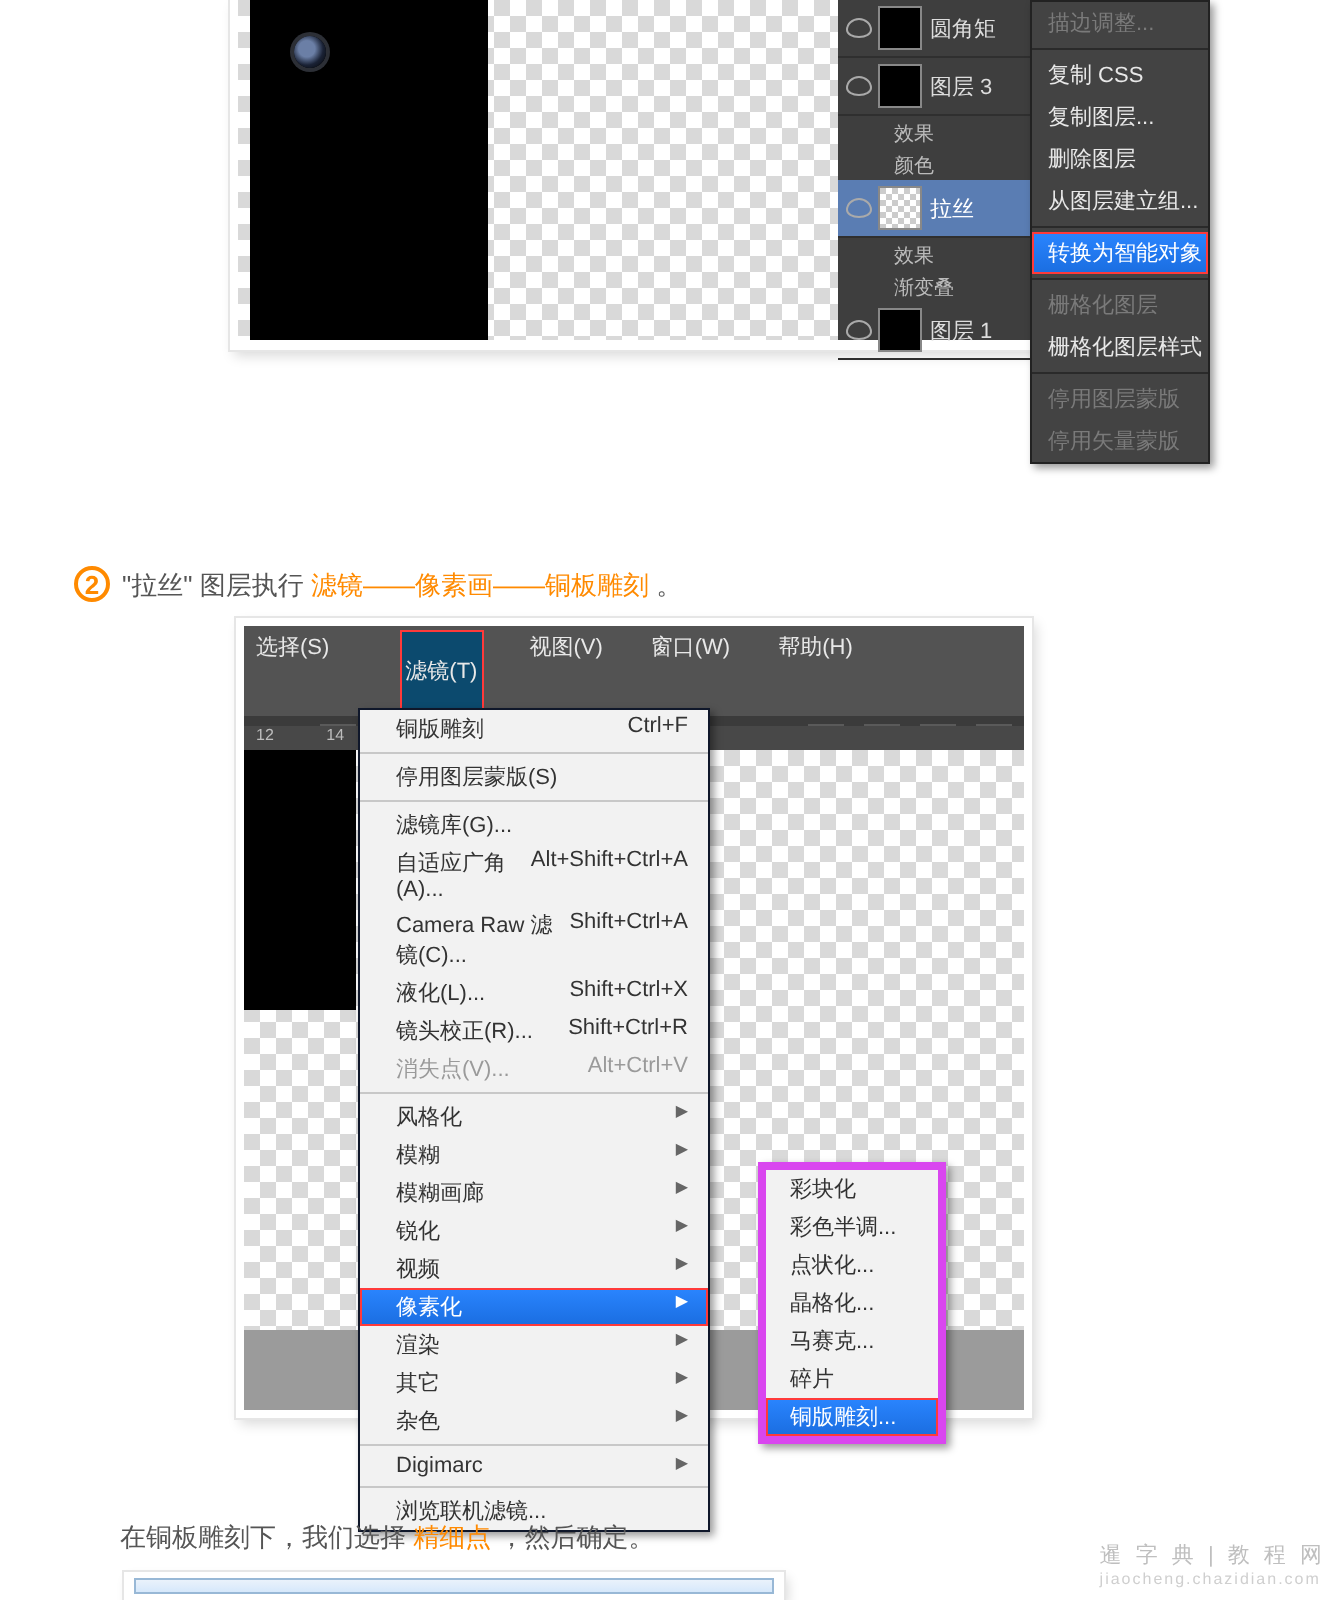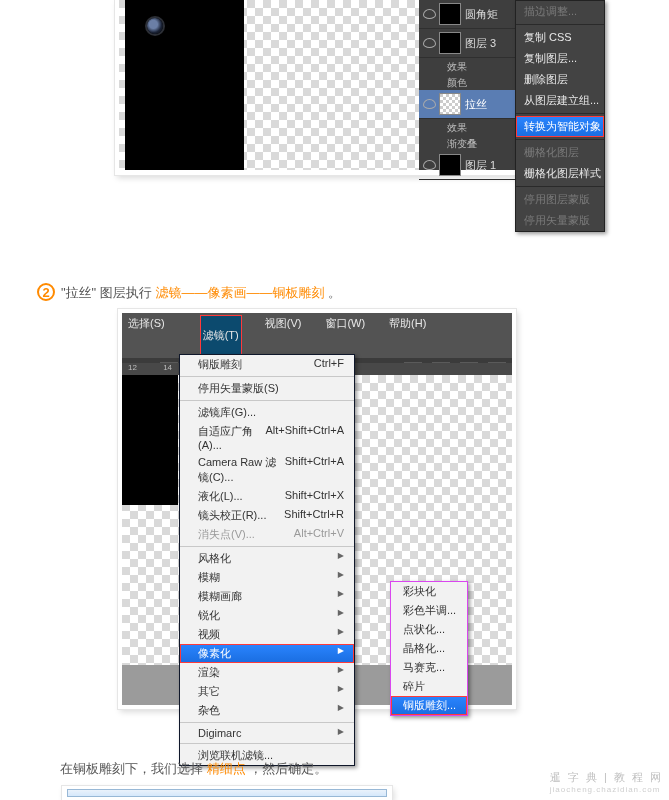--- a/index.html
+++ b/index.html
@@ -96,22 +96,22 @@
   .dd-row { display:flex; justify-content:space-between; padding:2px 10px 2px 18px; }
   .dd-row.dis { color:#9a9a9a;text-align:center;}
   .dd-row.sub::after { content:"▶"; font-size:8px; color:#666; }
   .dd-sep { height:1px; background:#c8c8c8; margin:2px 0;}
   .dd-row.sel { background: linear-gradient(#2a85ff,#1a6de0); color:#fff; }
   .dd-row.sel::after { color:#fff;}
   .dd-row.red { outline:1px solid #ff3a3a; outline-offset:-1px;}
 
   
   .dd2 {
-    position:absolute; left:268px; top:268px; width:78px; background:#f2f2f2; color:#333;
-    border:1px solid #d946ef; box-shadow:2px 2px 4px rgba(0,0,0,0.4); font-size:11px;
+    position:absolute; left:257px; top:268px; width:94px; background:#f2f2f2; color:#333;
+    border:4px solid #d946ef; box-shadow:2px 2px 4px rgba(0,0,0,0.4); font-size:11px;
   }
   .dd2 .dd-row { padding:2px 8px 2px 12px; justify-content:flex-start;}
   .dd2 .dd-row.sel.red { outline:1px solid #ff3a3a; }
 
   .gray-band { position:absolute; left:0; bottom:0; right:0; height:40px; background:#9b9b9b;}
 
   
   .para3 { position:absolute; left:60px; top:760px; }
 
   
@@ -225,21 +225,21 @@
       <div class="gray-band"></div>
     </div>
 
     <div class="dd1">
       <div class="dd-row">
         <span>铜版雕刻</span>
         <span>Ctrl+F</span>
       </div>
       <div class="dd-sep"></div>
       <div class="dd-row">
-          <span>停用矢量蒙版(S)</span>
+          <span>停用图层蒙版(S)</span>
         </div>
       <div class="dd-sep"></div>
       <div class="dd-row">
           <span>滤镜库(G)...</span>
           <span></span>
         </div>
       <div class="dd-row">
           <span>自适应广角(A)...</span>
           <span>Alt+Shift+Ctrl+A</span>
         </div>

